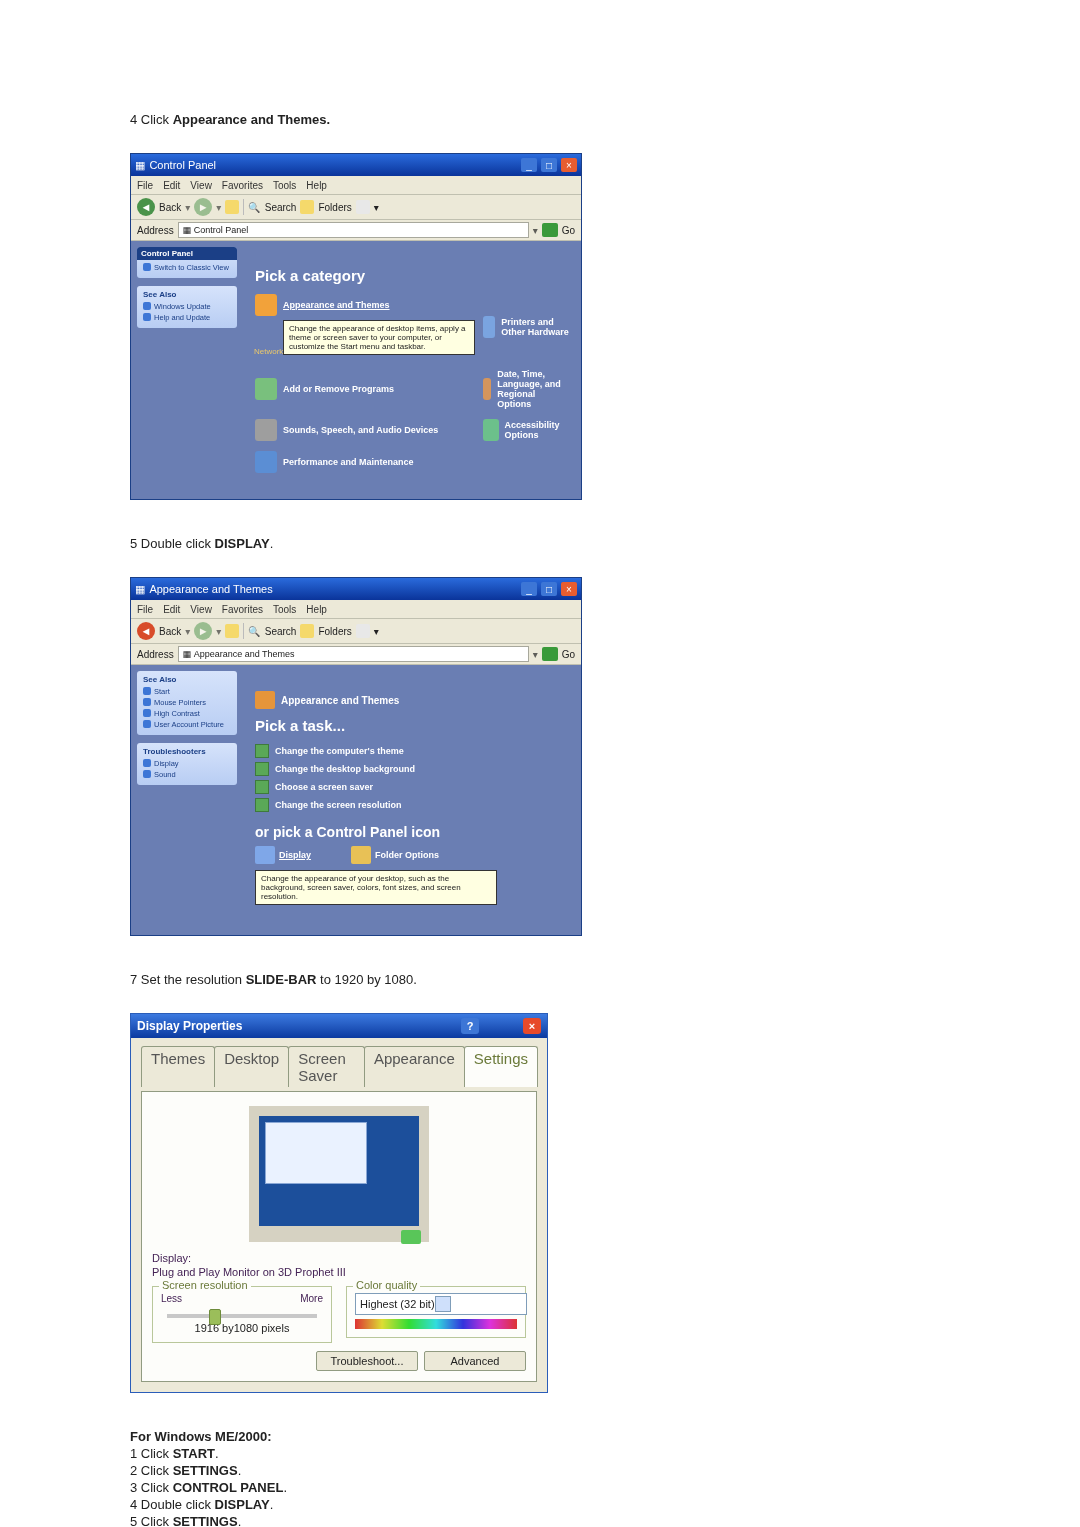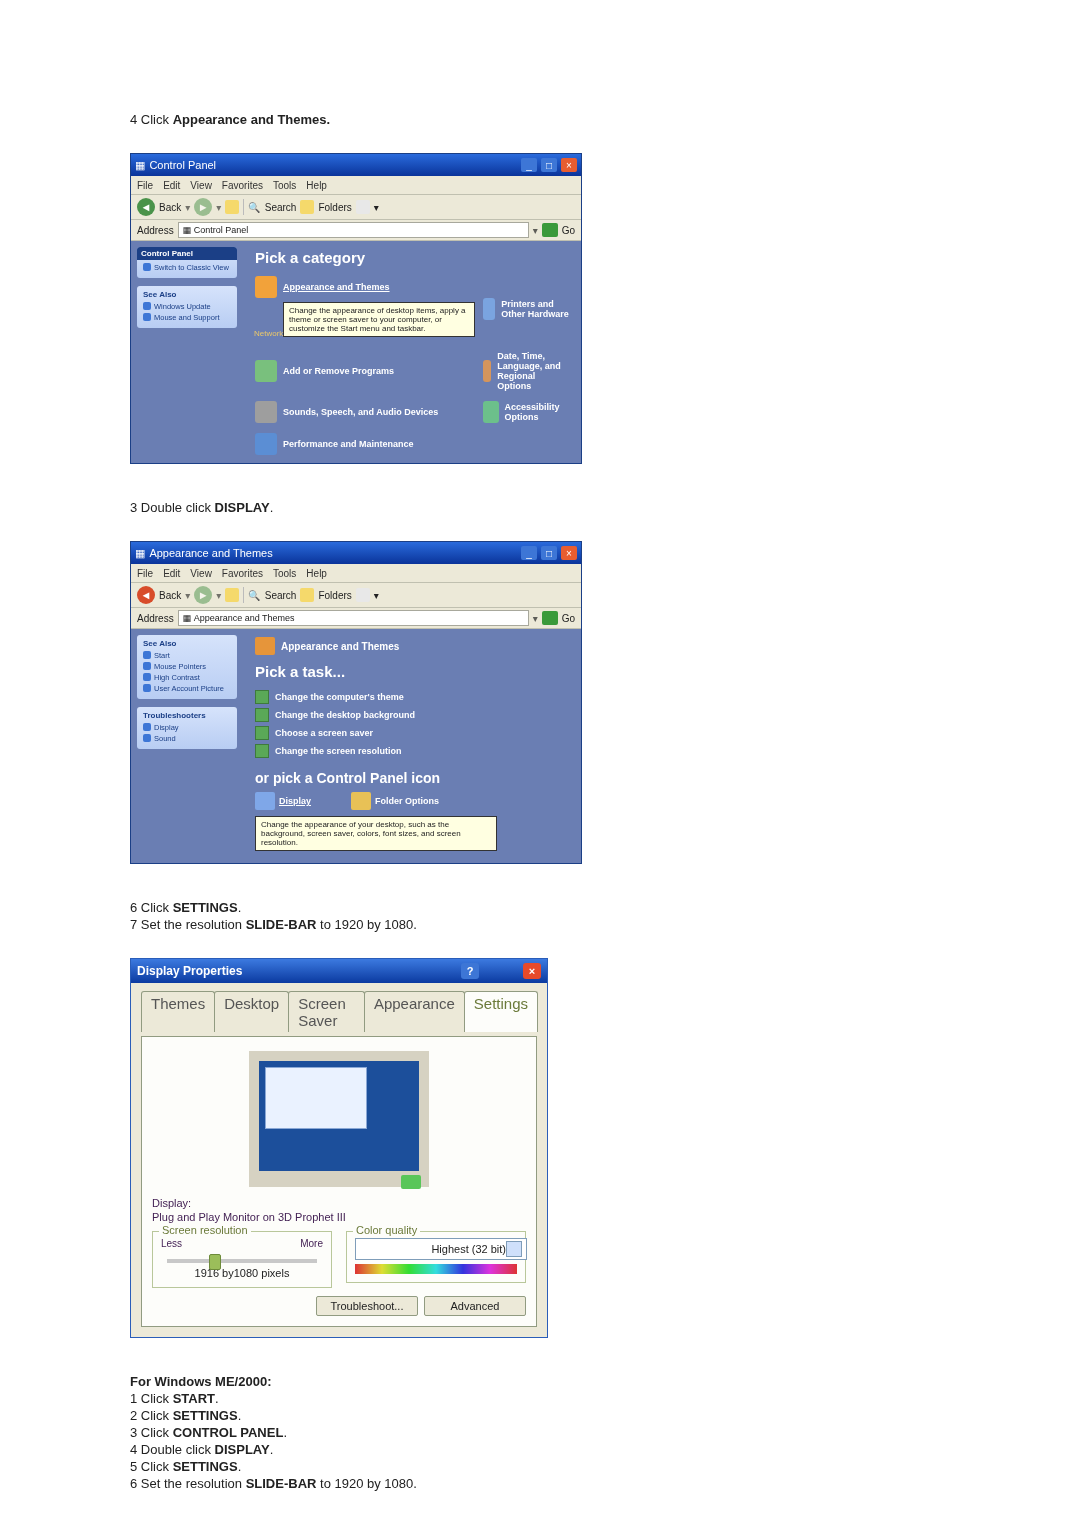--- a/index.html
+++ b/index.html
@@ -127,21 +127,21 @@
     color: #1b3f86;
     margin-bottom: 3px;
     font-size: 8px;
   }
   .side-box .hd.dark { background:#1b3f86; color:#fff; padding:2px 4px; margin:-4px -6px 3px; border-radius:3px 3px 0 0;}
   .side-link { color:#1b3f86; font-size:7.5px; margin:2px 0; display:flex; gap:3px; align-items:flex-start;}
   .side-link .dot{ width:8px;height:8px;background:#3d76d6;border-radius:2px;display:inline-block;}
 
   .cp-main {
     flex: 1;
-    padding: 8px 12px;
+    padding: 26px 12px;
     color:#fff;
   }
   .cp-main h3 {
     margin: 0 0 10px 0;
     font-size: 15px;
     font-weight: bold;
     color: #fff;
   }
   .cat-grid {
     display: grid;
@@ -245,21 +245,21 @@
   }
   .slider .knob{
     position:absolute; top:-5px; left:28%;
     width:10px;height:14px;background:#9bbe5a;border:1px solid #6d8b3a;border-radius:2px;
   }
   .slider-labels{ display:flex; justify-content:space-between; font-size:10px; color:#425;}
   .res-text{ text-align:center; font-size:11px; margin-top:4px;}
   .combo {
     width: 100%; height:20px; border:1px solid #7f9db9;
     background:#fff; font-size:11px; display:flex; align-items:center;
-    padding:0 4px; justify-content:flex-end;
+    padding:0 4px; justify-content:flex-start;
   }
   .combo .dd{ width:14px;height:14px;background:#cfe0fb;border:1px solid #7f9db9;}
   .hue-strip{ height:10px; margin-top:4px;
     background: linear-gradient(to right,#d33,#dd3,#3d3,#3dd,#33d,#d3d,#d33);}
   .btn {
     display:inline-block;
     min-width: 80px;
     border:1px solid #919b81;
     background:#ece9d8;
     font-size:11px;
@@ -334,21 +334,21 @@
             </div>
         </div>
         <div class="side-box">
           <div class="hd">See Also</div>
           <div class="side-link">
               <span class="dot"></span>
               <span>Windows Update</span>
             </div>
           <div class="side-link">
               <span class="dot"></span>
-              <span>Mouse and Support</span>
+              <span>Help and Update</span>
             </div>
         </div>
       </div>
       <div class="cp-main">
         <h3>Pick a category</h3>
         <div class="cat-grid">
           <div>
             <div class="cat">
                 <span class="ic"></span>
                 <span style="text-decoration:underline">Appearance and Themes</span>
@@ -383,21 +383,21 @@
               <span>Performance and Maintenance</span>
             </div>
         </div>
       </div>
     </div>
   </div>
 
   <div class="gap-lg"></div>
 
   <div class="line">
-    <span>3 Double click </span><b>DISPLAY</b><span>.</span>
+    <span>5 Double click </span><b>DISPLAY</b><span>.</span>
   </div>
 
   <div class="gap-md"></div>
 
   <div class="xp-window">
     <div class="xp-title">
       <span>▦</span>
       <span>Appearance and Themes</span>
       <span class="spacer"></span>
       <span class="winbtn blue">_</span>
@@ -507,23 +507,20 @@
         <div class="tooltip" style="margin-left:0;margin-top:6px;width:230px;">
           <span>Change the appearance of your desktop, such as the background, screen saver, colors, font sizes, and screen resolution.</span>
         </div>
       </div>
     </div>
   </div>
 
   <div class="gap-lg"></div>
 
   <div class="line">
-    <span>6 Click </span><b>SETTINGS</b><span>.</span>
-  </div>
-  <div class="line">
     <span>7 Set the resolution </span><b>SLIDE-BAR</b><span> to 1920 by 1080.</span>
   </div>
 
   <div class="gap-md"></div>
 
   <div class="dp-window">
     <div class="dp-title">
       <span>Display Properties</span>
       <span class="spacer"></span>
       <span class="dp-close q">?</span>

